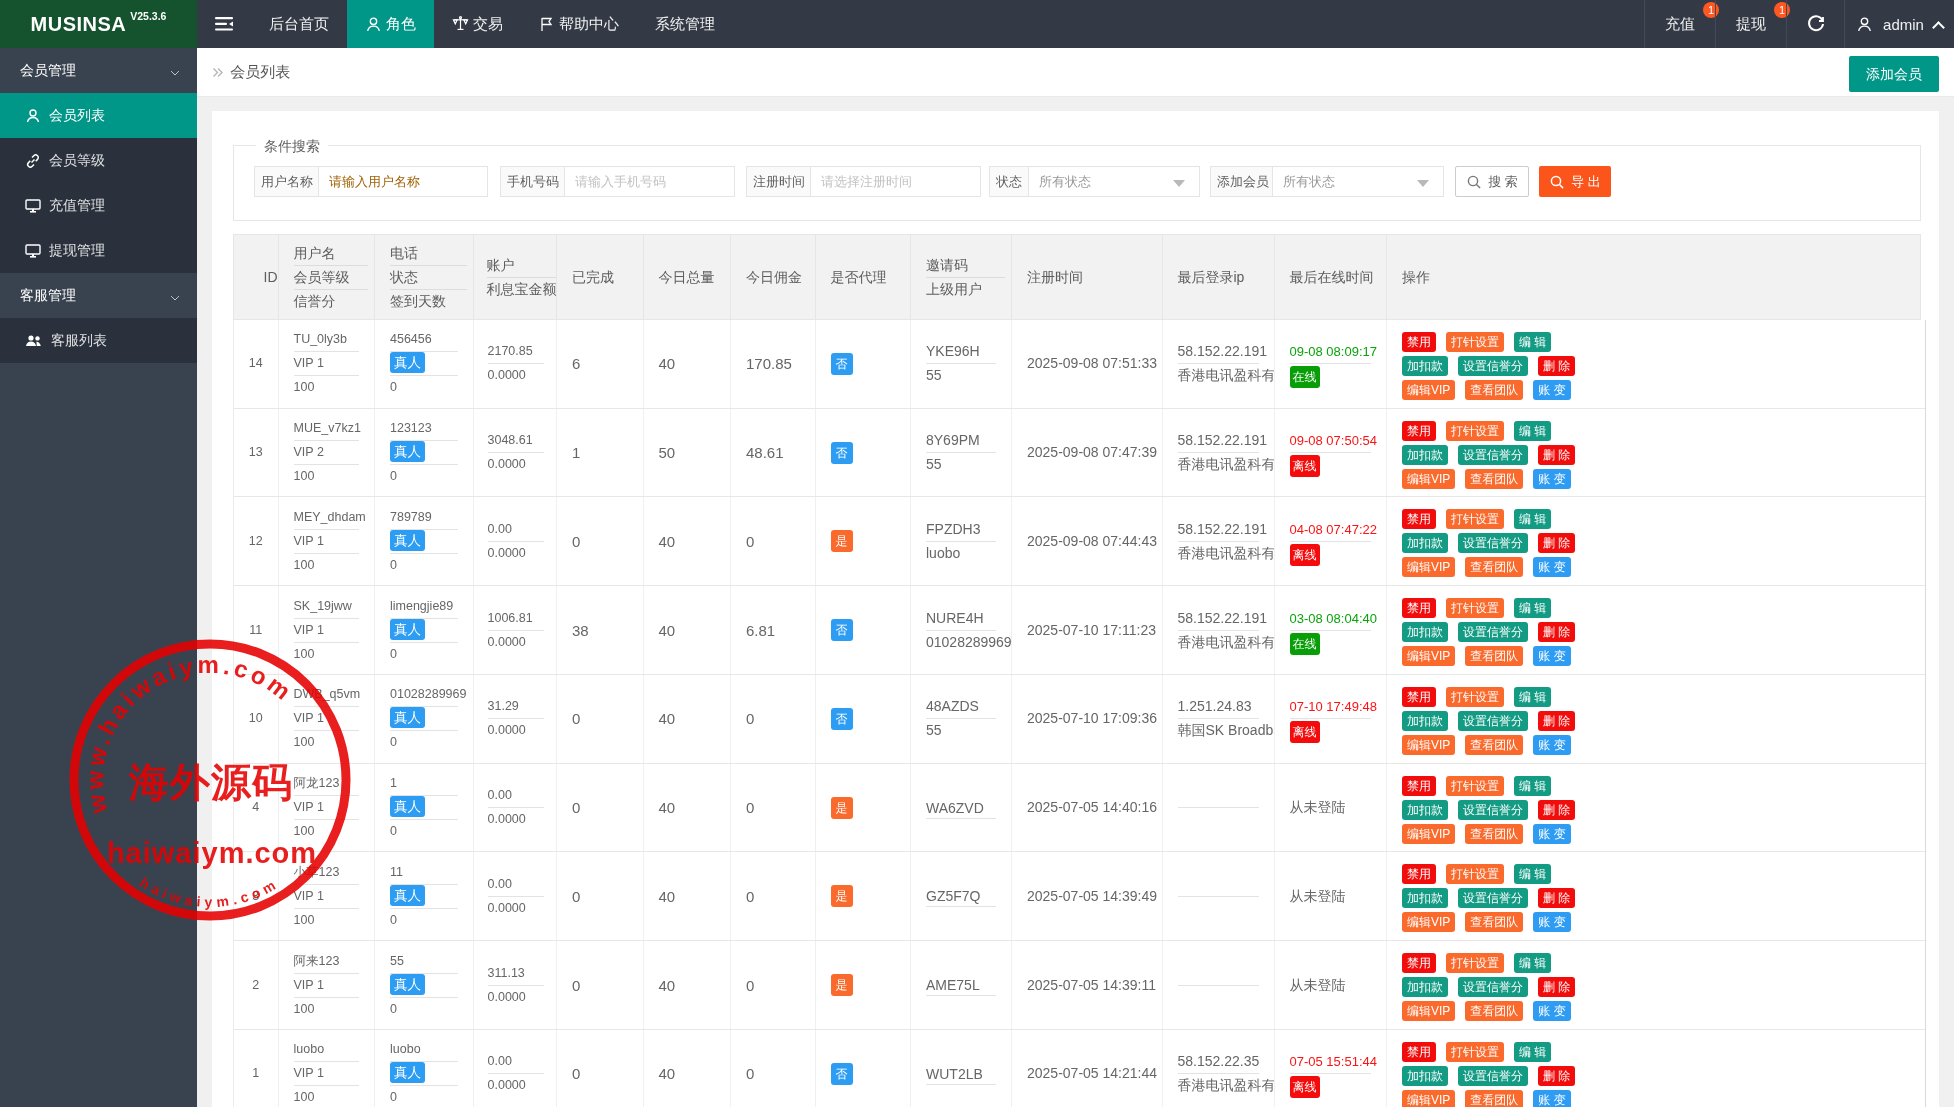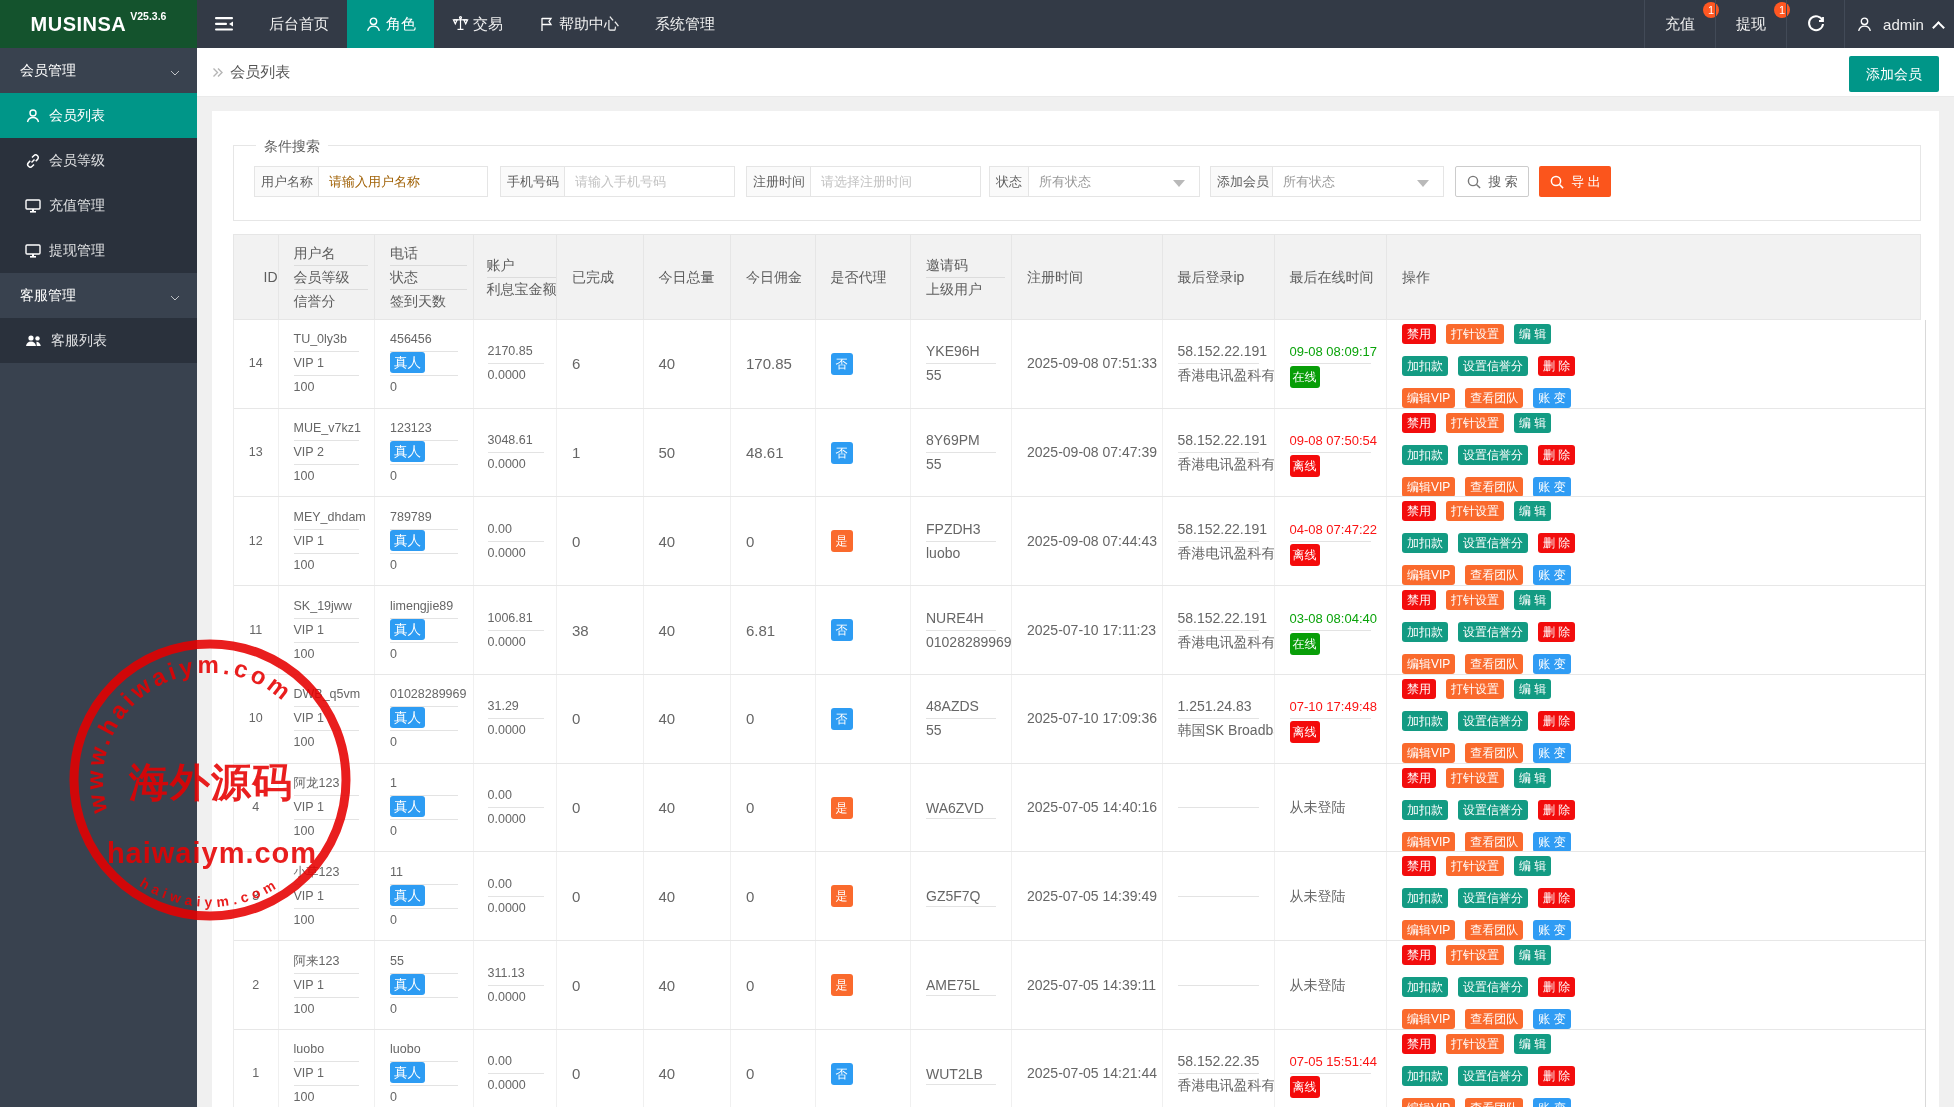--- a/index.html
+++ b/index.html
@@ -69,21 +69,21 @@
 .cen{align-items:center;padding:0}
 
 .bz{display:inline-block;height:21px;line-height:21px;background:#2d9cf3;color:#fff;border-radius:3px;
   padding:0 4px;font-size:13.5px}
 .sq{width:22px;height:22px;line-height:22px;text-align:center;color:#fff;border-radius:3px;font-size:12px;flex:none}
 .sqb{background:#2d9cf3}.sqo{background:#fa6a2d}
 .stag{display:inline-block;height:22px;line-height:22px;padding:0 3px;border-radius:3px;color:#fff;font-size:12px;margin-top:2px}
 .son{background:#089e08}.soff{background:#f40b0b}
 .tgrn{color:#0aa30a;font-size:13px}.tred{color:#fb1414;font-size:13px}
 
-.ops{display:flex;flex-direction:column;gap:12px;margin-top:4px}
+.ops{display:flex;flex-direction:column;gap:4px;margin-top:4px}
 .oprow{display:flex;gap:10px}
 .ob{height:20px;line-height:20px;padding:0 5px;border-radius:3px;color:#fff;font-size:12px;white-space:nowrap}
 .obr{background:#f20d0d}.obo{background:#fa6a2d}.obt{background:#139b83}.obb{background:#2f9cf4}
 </style></head>
 <body>
 <div class="card"></div>
 <div class="top">
   <div class="logo">
       <b>MUSINSA</b>
       <i>V25.3.6</i>

